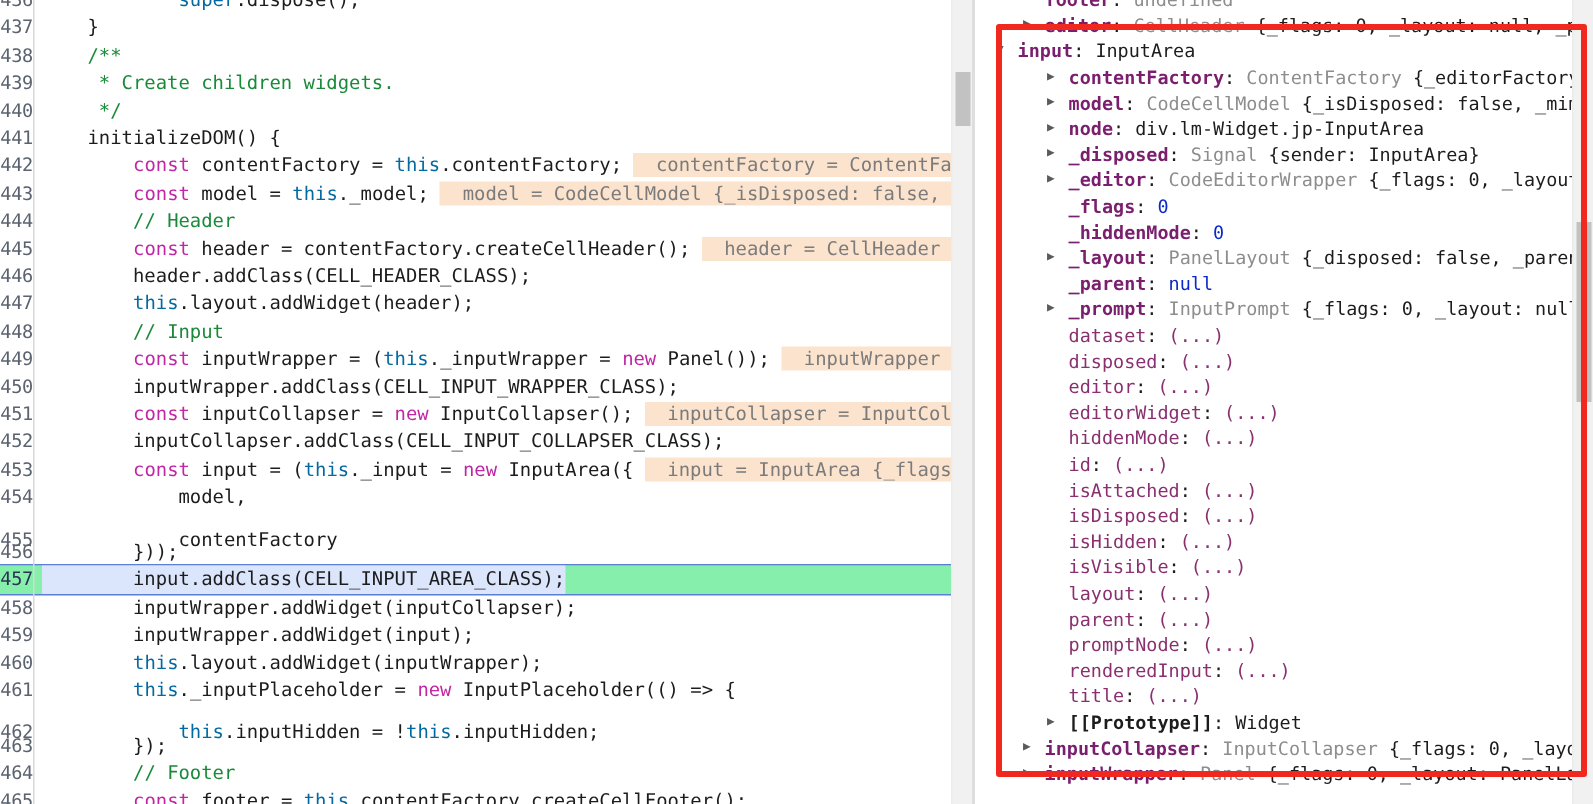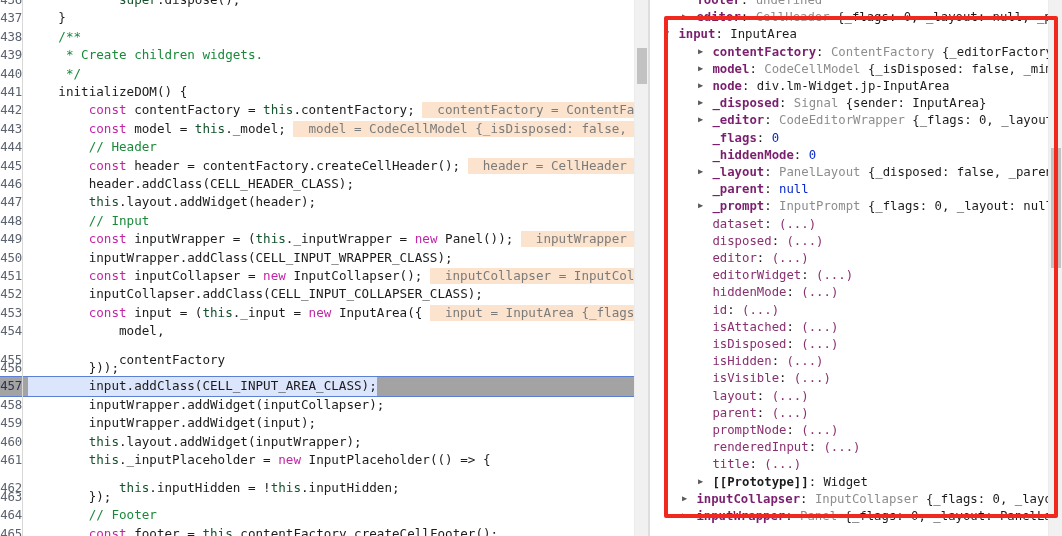--- a/index.html
+++ b/index.html
@@ -34,21 +34,21 @@
   }
   .code-row {
     position: relative;
     height: 18.4px;
     line-height: 18.4px;
     white-space: pre;
     font-size: 12.6px;
     font-family: "DejaVu Sans Mono", "Liberation Mono", monospace;
   }
   .code-row.current {
-    background: #a3a3a3;
+    background: #86efac;
   }
   .code-row.current .code-text {
     background: #dbe5fb;
   }
   .code-row.current::after {
     content: "";
     position: absolute;
     left: 0; right: 0; bottom: -1px;
     height: 1px;
     background: #5b7fd4;
@@ -80,21 +80,21 @@
     pointer-events: none;
   }
   .code-text {
     position: absolute;
     left: 28px;
     top: 0;
     white-space: pre;
   }
   
   .kw   { color: #c026a5; }
-  .this { color: #14532d; }
+  .this { color: #0369a1; }
   .plain{ color: #1c1c1c; }
   .cmt  { color: #1a8a3a; }
   .hint {
     color: #7b7b7b;
     background: #fbe3cd;
     font-style: normal;
   }
 
   
   #editor-scrollbar {

